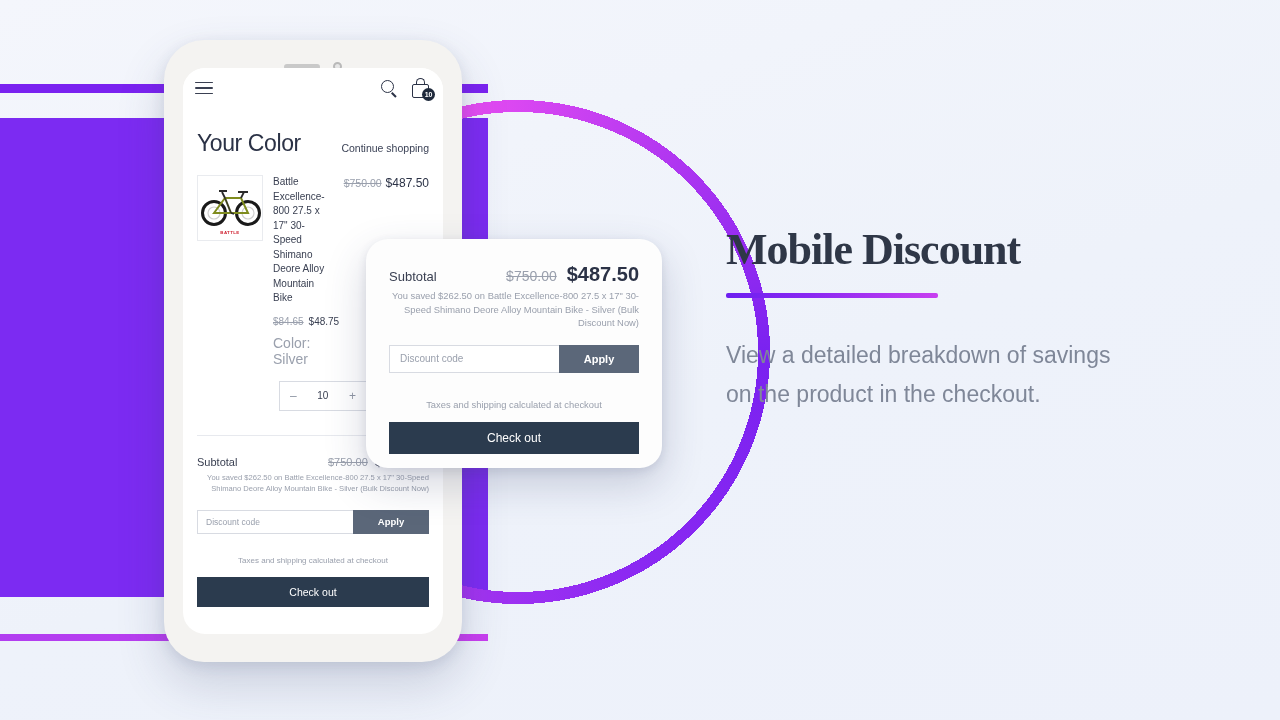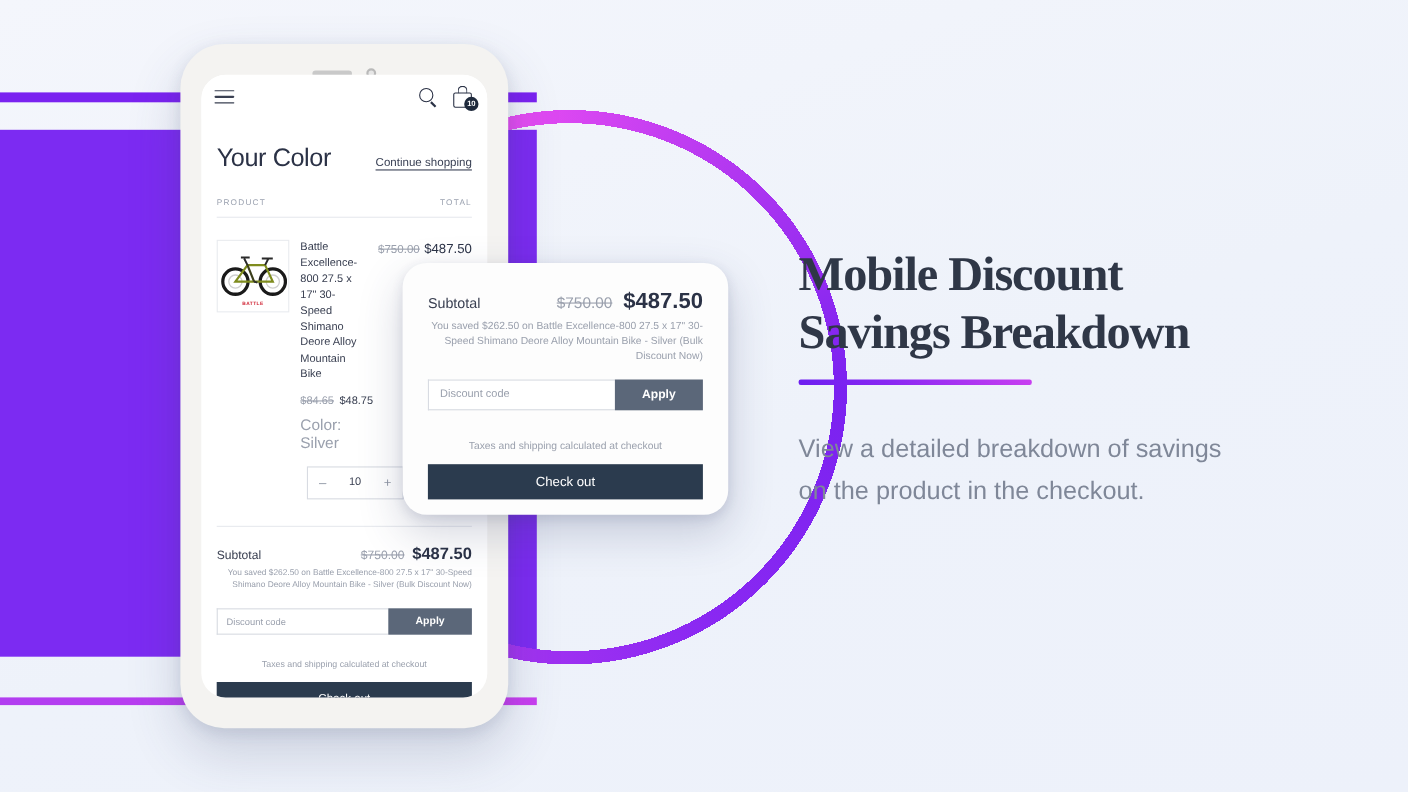--- a/index.html
+++ b/index.html
@@ -115,21 +115,21 @@
   .cart-head {
     display: flex; align-items: flex-end; justify-content: space-between;
     margin-top: 30px;
   }
   .cart-title {
     font-size: 23px; color: #2b3246; letter-spacing: -.4px;
     line-height: 1;
   }
   .continue-link {
     font-size: 10.5px; color: #3b4256;
-    text-decoration: underline; text-underline-offset: 3px;
+    text-underline-offset: 3px;
     padding-bottom: 1px;
     text-align: right;
   }
   .table-head {
     display: flex; justify-content: space-between;
     margin-top: 24px; padding-bottom: 9px;
     border-bottom: 1px solid #e7e9ee;
     font-size: 7.5px; letter-spacing: 1.1px; color: #9ba2b0;
   }
 
@@ -272,24 +272,20 @@
         </div>
       </div>
 
       <div class="cart-body">
 
         <div class="cart-head">
           <div class="cart-title">Your Color</div>
           <div class="continue-link">Continue shopping</div>
         </div>
 
-        <div class="table-head">
-          <span>PRODUCT</span>
-          <span>TOTAL</span>
-        </div>
 
         <div class="line-item">
           <div class="thumb">
             <svg width="60" height="44" viewBox="0 0 60 44" aria-hidden="true">
               <circle cx="13" cy="29" r="11.5" fill="none" stroke="#1a1a1a" stroke-width="3"></circle>
               <circle cx="47" cy="29" r="11.5" fill="none" stroke="#1a1a1a" stroke-width="3"></circle>
               <circle cx="13" cy="29" r="6" fill="none" stroke="#cfcfcf" stroke-width="1.2"></circle>
               <circle cx="47" cy="29" r="6" fill="none" stroke="#cfcfcf" stroke-width="1.2"></circle>
               <path d="M13 29 L24 14 L40 14 L47 29 L30 29 Z" fill="none" stroke="#7f8c1e" stroke-width="2"></path>
               <path d="M30 29 L24 14" stroke="#3c3f1c" stroke-width="2" fill="none"></path>
@@ -355,19 +351,18 @@
       <div class="fc-apply">Apply</div>
     </div>
 
     <div class="fc-taxes">Taxes and shipping calculated at checkout</div>
     <div class="fc-checkout">Check out</div>
   </div>
 
   <div class="panel">
     <div class="panel-title">
       <div>Mobile Discount</div>
-      <div>Savings Breakdown</div>
     </div>
     <div class="panel-underline"></div>
     <div class="panel-sub">View a detailed breakdown of savings on the product in the checkout.</div>
   </div>
 
 </div>
 
 </body></html>

